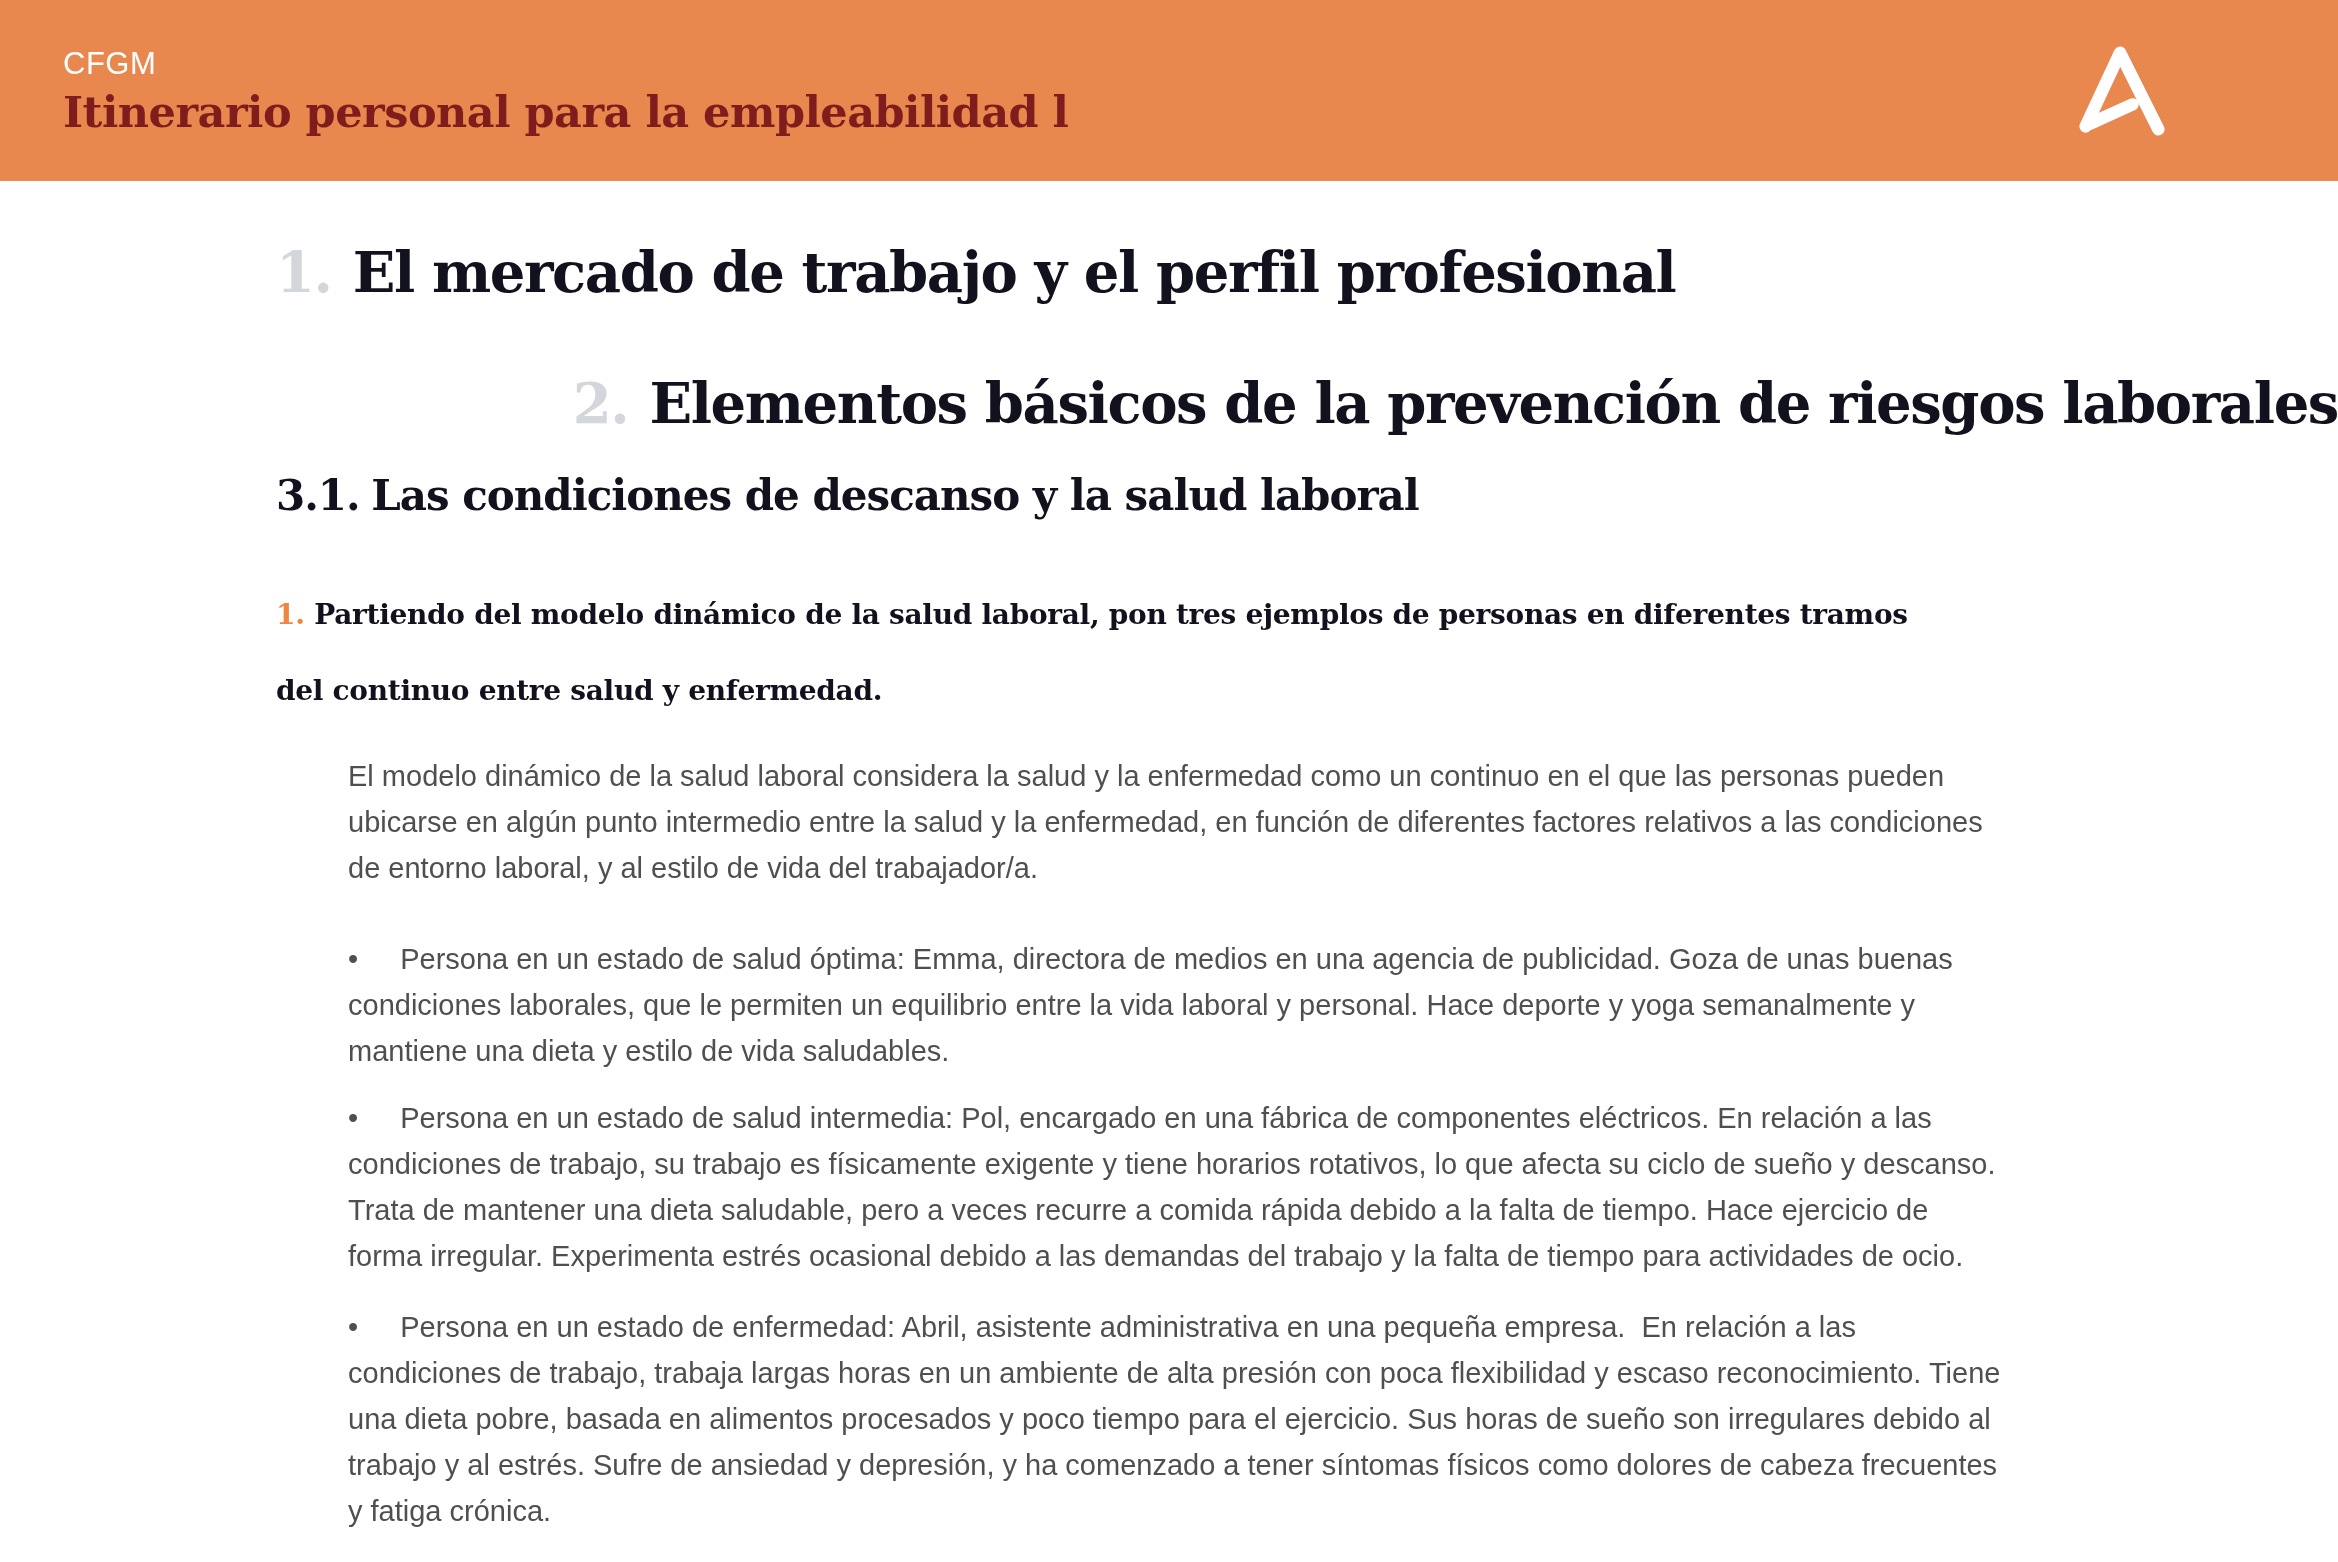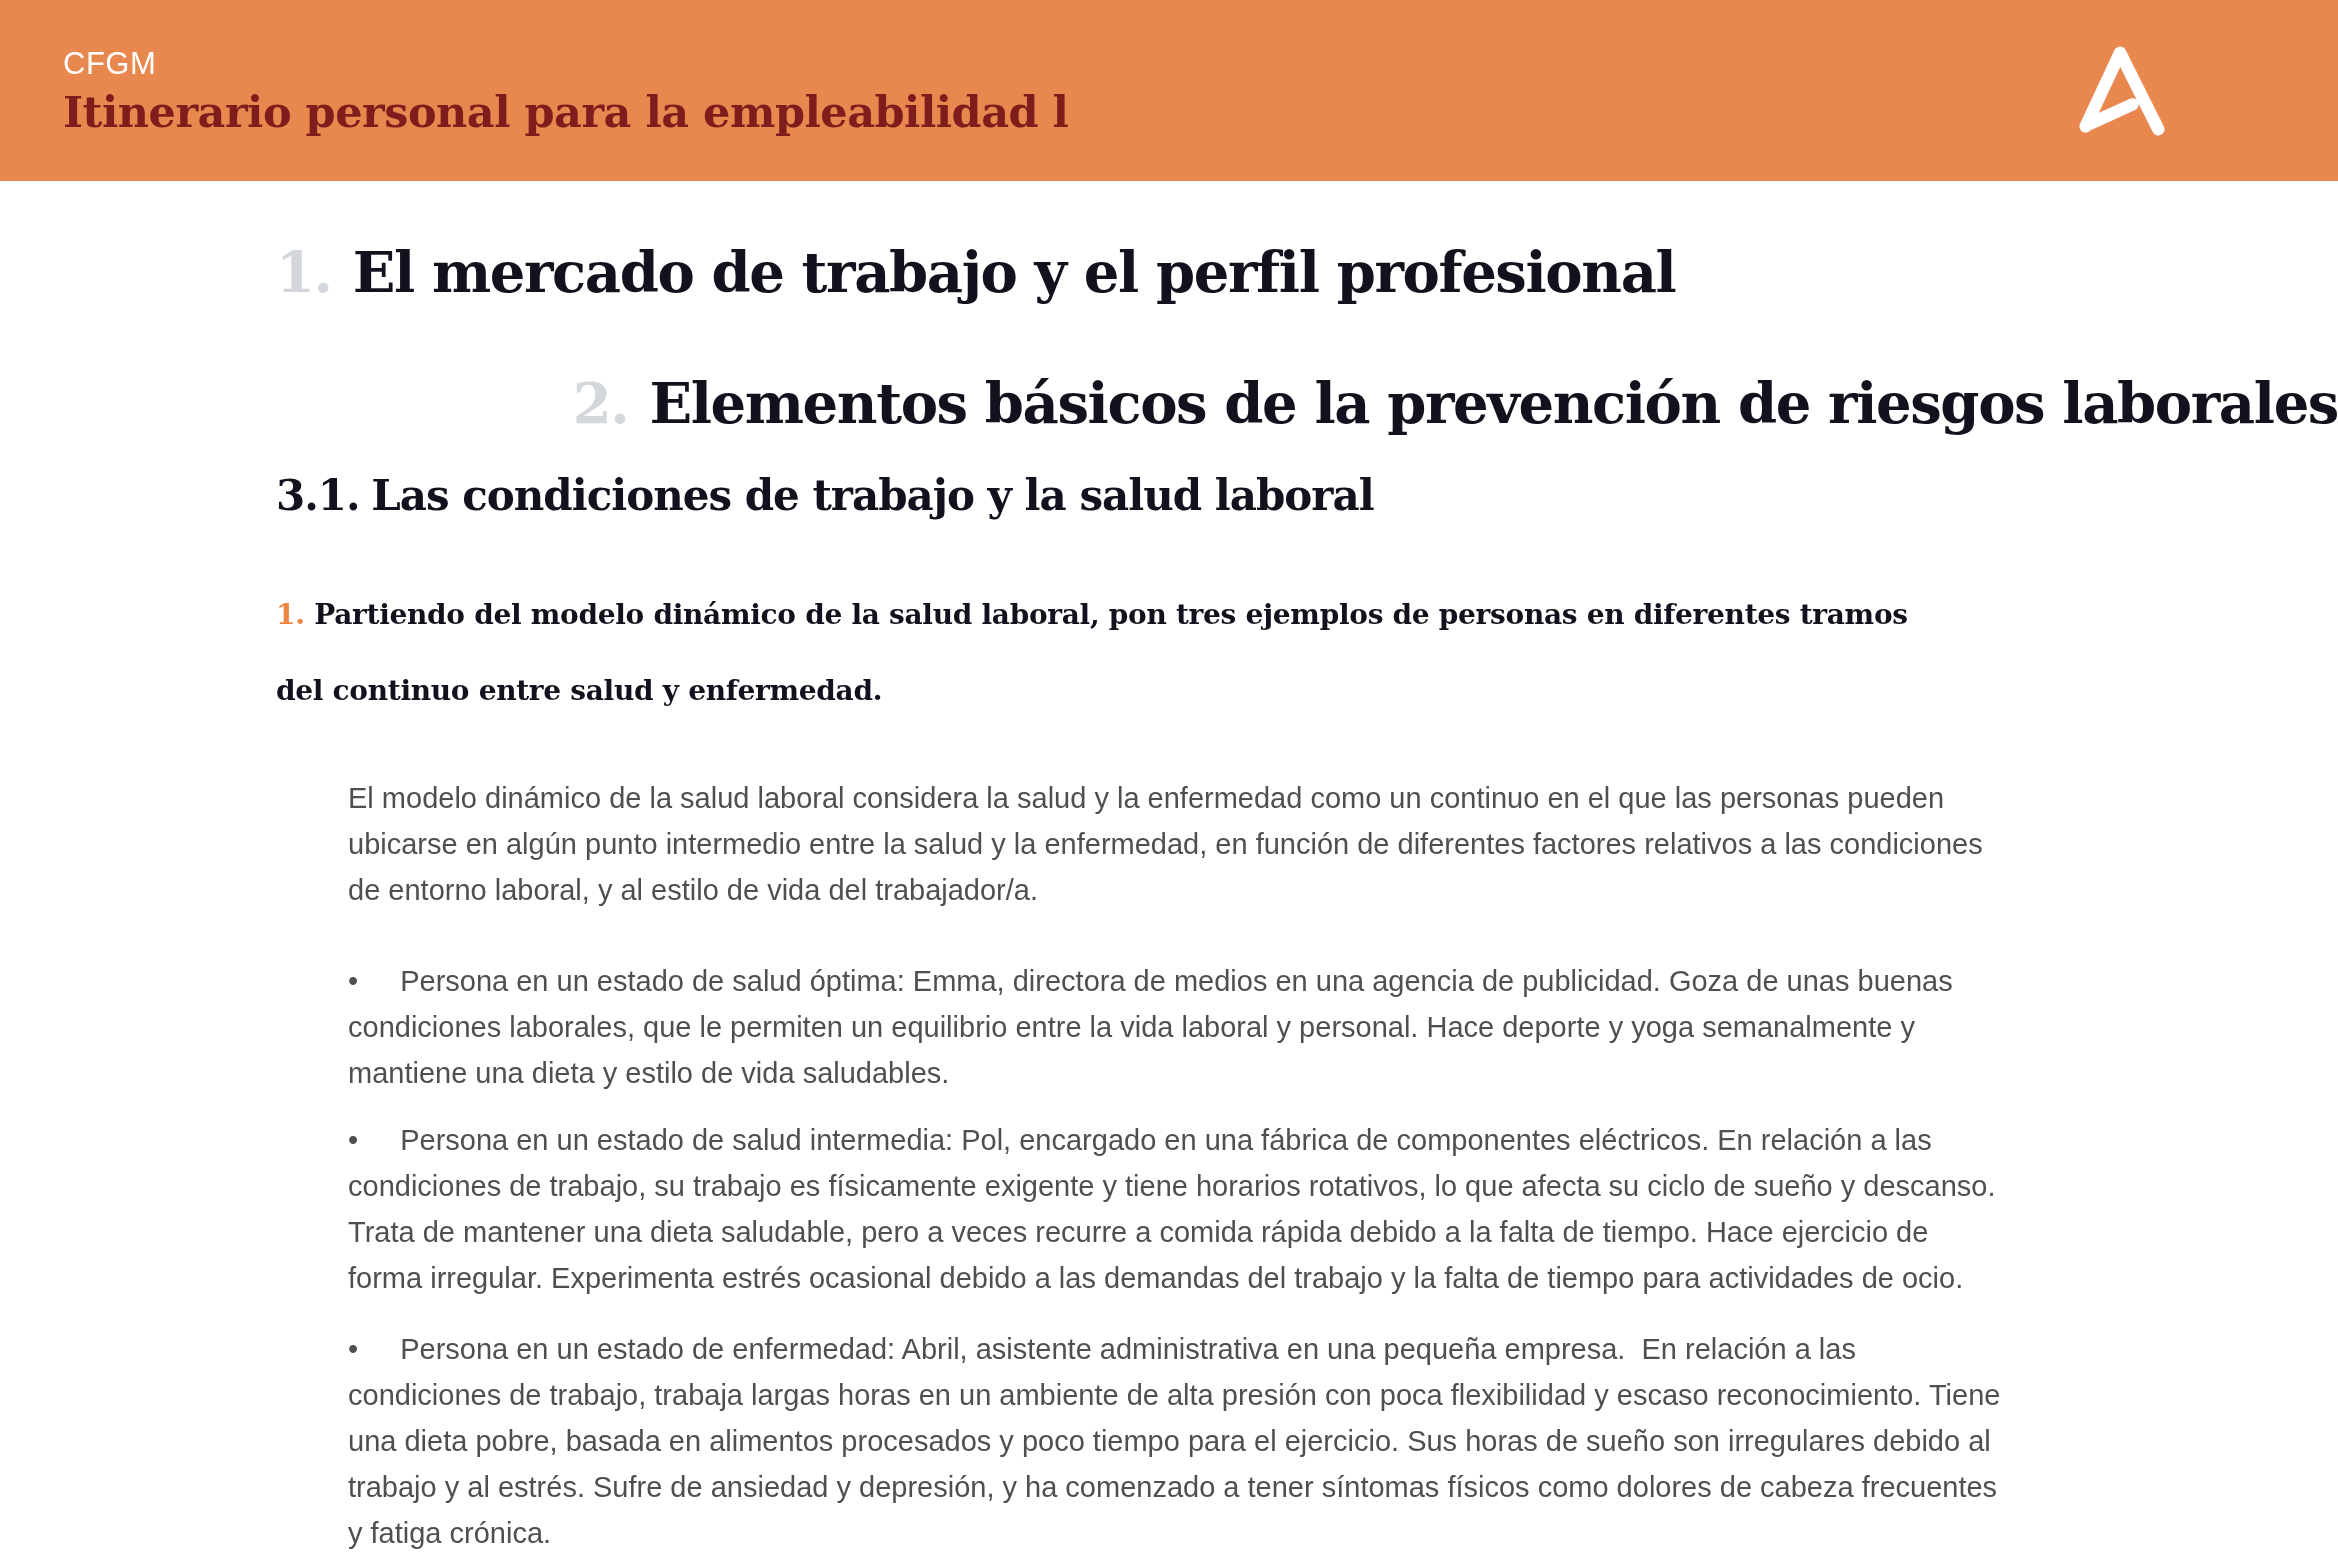--- a/index.html
+++ b/index.html
@@ -89,21 +89,21 @@
     margin-right: 9.6px;
   }
 
   .answer {
     margin-left: 72px;   
     width: 1662px;
     color: var(--body-text, #4F4F4F);
     font-size: 29px;
     line-height: 46px;
   }
-  .para { margin-top: 46px; }
+  .para { margin-top: 24px; }
   .para span { white-space: pre-wrap; }
   .para.b1 { margin-top: 45px; }
   .para.b2 { margin-top: 21px; }
   .para.b3 { margin-top: 25px; }
   .bullet { margin-right: 42px; }
 </style>
 </head>
 <body>
 
 <header class="topbar">
@@ -125,21 +125,21 @@
 
   <h1 class="h-section">
     <span class="num">1.</span><span>El mercado de trabajo y el perfil profesional</span>
   </h1>
 
   <h1 class="h-section second">
     <span class="num">2.</span><span>Elementos básicos de la prevención de riesgos laborales</span>
   </h1>
 
   <h2 class="h-sub">
-    <span class="num">3.1.</span><span>Las condiciones de trabajo y la salud laboral</span>
+    <span class="num">3.1.</span><span>Las condiciones de descanso y la salud laboral</span>
   </h2>
 
   <p class="question">
     <span class="q-num">1.</span><span>Partiendo del modelo dinámico de la salud laboral, pon tres ejemplos de personas en diferentes tramos del continuo entre salud y enfermedad.</span>
   </p>
 
   <div class="answer">
 
     <p class="para intro">
       <span>El modelo dinámico de la salud laboral considera la salud y la enfermedad como un continuo en el que las personas pueden ubicarse en algún punto intermedio entre la salud y la enfermedad, en función de diferentes factores relativos a las condiciones de entorno laboral, y al estilo de vida del trabajador/a.</span>

